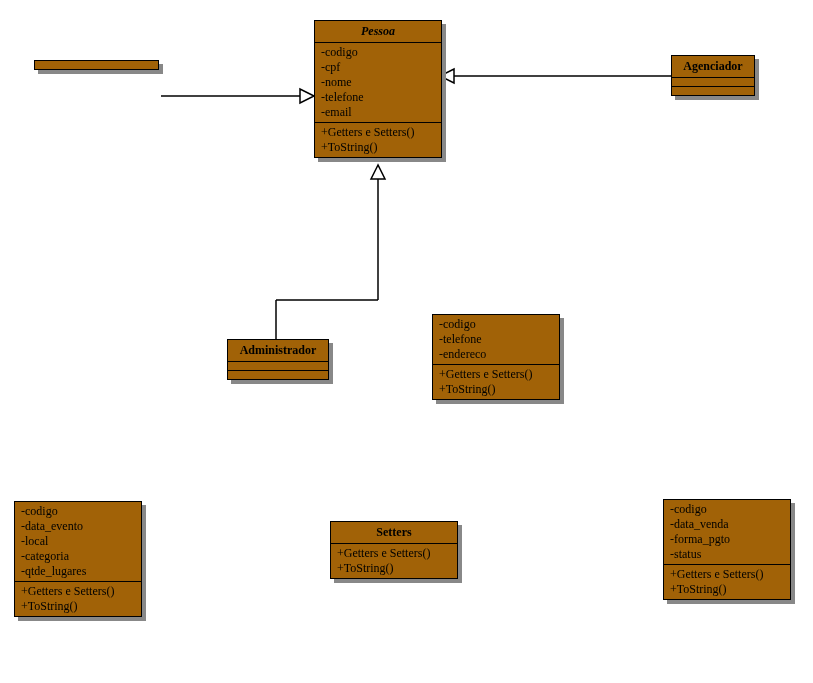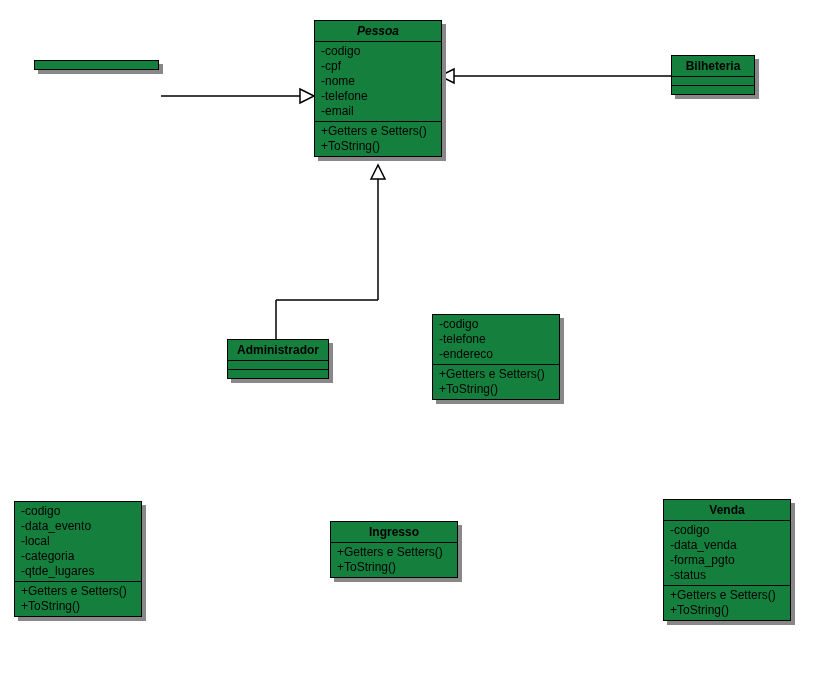--- a/index.html
+++ b/index.html
@@ -7,23 +7,24 @@
     padding: 0;
     width: 813px;
     height: 683px;
     background: #fff;
     font-family: Arial, Helvetica, sans-serif;
     font-size: 12px;
     position: relative;
   }
   .uml-class {
     position: absolute;
-    background: #15803d;
+    background: #a16207;
     border: 1.5px solid #000;
     box-shadow: 4px 4px 0 #888;
+    font-family: Liberation Serif, serif;
   }
   .uml-title {
     font-weight: bold;
     text-align: center;
     padding: 3px 8px;
     border-bottom: 1.5px solid #000;
     white-space: nowrap;
   }
   .uml-title.italic {
     font-style: italic;
@@ -83,21 +84,21 @@
     <div class="uml-line">-telefone</div>
     <div class="uml-line">-email</div>
   </div>
   <div class="uml-section">
     <div class="uml-line">+Getters e Setters()</div>
     <div class="uml-line">+ToString()</div>
   </div>
 </div>
 
 <div class="uml-class" style="left:671px; top:55px; width:82px;">
-  <div class="uml-title">Bilheteria</div>
+  <div class="uml-title">Agenciador</div>
   <div class="uml-section empty"></div>
   <div class="uml-section empty"></div>
 </div>
 
 <div class="uml-class" style="left:227px; top:339px; width:100px;">
   <div class="uml-title">Administrador</div>
   <div class="uml-section empty"></div>
   <div class="uml-section empty"></div>
 </div>
 
@@ -121,29 +122,28 @@
     <div class="uml-line">-categoria</div>
     <div class="uml-line">-qtde_lugares</div>
   </div>
   <div class="uml-section">
     <div class="uml-line">+Getters e Setters()</div>
     <div class="uml-line">+ToString()</div>
   </div>
 </div>
 
 <div class="uml-class" style="left:330px; top:521px; width:126px;">
-  <div class="uml-title">Ingresso</div>
+  <div class="uml-title">Setters</div>
   <div class="uml-section">
     <div class="uml-line">+Getters e Setters()</div>
     <div class="uml-line">+ToString()</div>
   </div>
 </div>
 
 <div class="uml-class" style="left:663px; top:499px; width:126px;">
-  <div class="uml-title">Venda</div>
   <div class="uml-section">
     <div class="uml-line">-codigo</div>
     <div class="uml-line">-data_venda</div>
     <div class="uml-line">-forma_pgto</div>
     <div class="uml-line">-status</div>
   </div>
   <div class="uml-section">
     <div class="uml-line">+Getters e Setters()</div>
     <div class="uml-line">+ToString()</div>
   </div>

